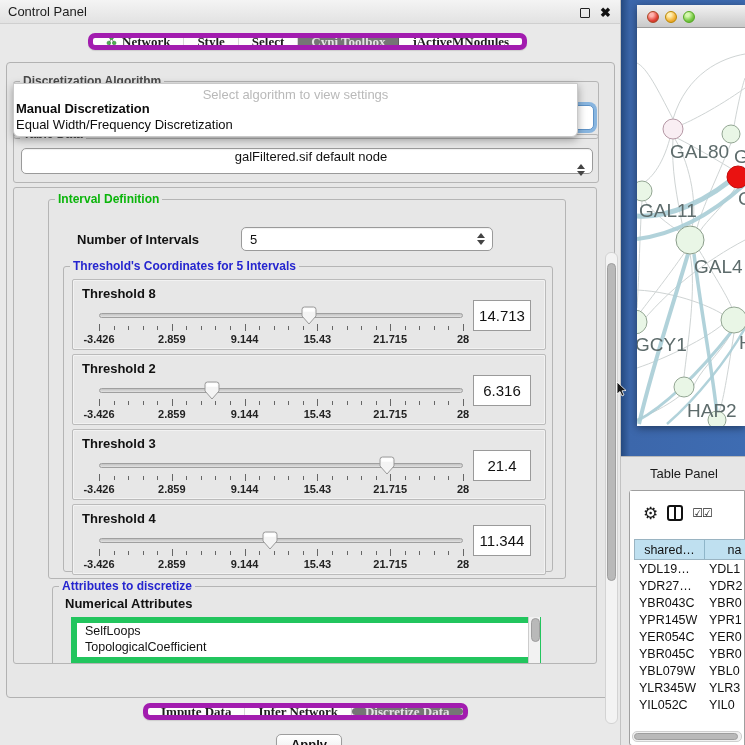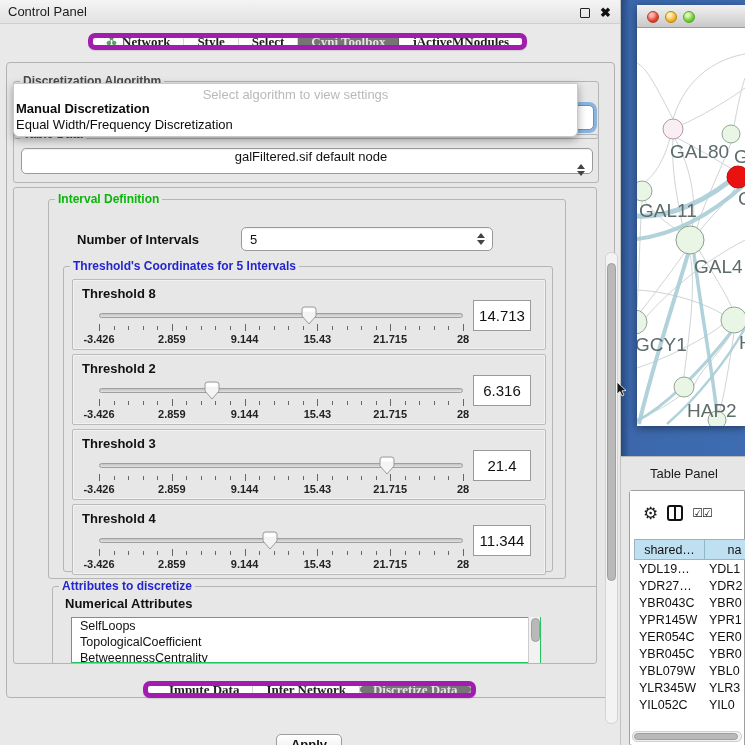--- a/index.html
+++ b/index.html
@@ -49,21 +49,21 @@
   .th-handle { position:absolute; top:-6px; width:16px; height:19px; margin-left:-8px; }
   .th-ticks { position:absolute; left:26px; top:44px; width:364px; height:8px; }
   .tick { position:absolute; top:0; width:1px; background:#666; }
   .tick.minor { height:4px; top:2px; }
   .tick.major { height:7px; }
   .th-scale { position:absolute; left:26px; top:53px; width:364px; height:12px; }
   .th-scale span { position:absolute; transform:translateX(-50%); font-size:11px; font-weight:bold; color:#222; white-space:nowrap; }
   .th-value { position:absolute; right:14px; top:20px; width:58px; height:31px; background:#fff; border:1px solid #9a9a9a; display:flex; align-items:center; justify-content:center; font-size:15px; color:#111; }
 
   
-  #attr-list { position:absolute; left:18px; top:30px; width:470px; height:46px; background:#fff; border:1px solid #22c55e; overflow:hidden; }
+  #attr-list { position:absolute; left:18px; top:30px; width:470px; height:46px; background:#fff; border:6px solid #22c55e; overflow:hidden; }
   #attr-list .row { font-size:12.5px; color:#111; padding-left:8px; height:16px; line-height:16px; }
   .vscroll { position:absolute; width:12px; background:#f2f2f2; border-left:1px solid #ccc; }
   .vthumb { position:absolute; left:1.5px; width:9px; background:#b9b9b9; border:1px solid #9e9e9e; border-radius:5px; }
 
   
   #apply-btn { position:absolute; left:269px; top:671px; width:66px; height:21px; background:linear-gradient(#ffffff,#ececec); border:1px solid #9d9d9d; border-radius:5px; font-size:13px; font-weight:bold; color:#111; display:flex; align-items:center; justify-content:center; box-shadow:0 1px 1px rgba(0,0,0,.15); }
 
   
   #main-vscroll { position:absolute; left:598px; top:189px; width:13px; height:472px; background:#f3f3f3; border:1px solid #d3d3d3; border-radius:6px; }
   #main-vscroll .vthumb { left:1px; top:10px; height:318px; }
@@ -387,21 +387,21 @@
 
       <div id="apply-btn">Apply</div>
     </div>
 
     <div id="algo-popup">
       <div class="ph">Select algorithm to view settings</div>
       <div class="opt hl">Manual Discretization</div>
       <div class="opt">Equal Width/Frequency Discretization</div>
     </div>
 
-    <div class="seg-bar" id="bottom-tabbar" style="left:143px; top:681px;padding-left:8px;">
+    <div class="seg-bar" id="bottom-tabbar" style="left:143px; top:703px;">
         <div class="seg">
           <span>Impute Data</span>
         </div>
         <div class="seg">
           <span>Infer Network</span>
         </div>
         <div class="seg sel">
           <span>Discretize Data</span>
         </div>
       </div>

